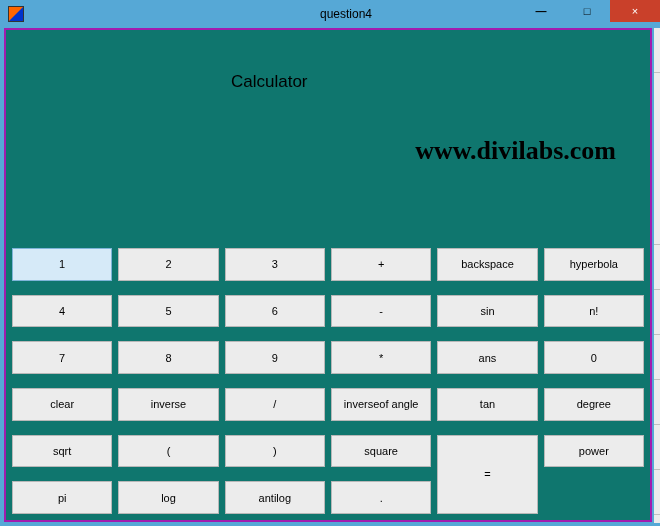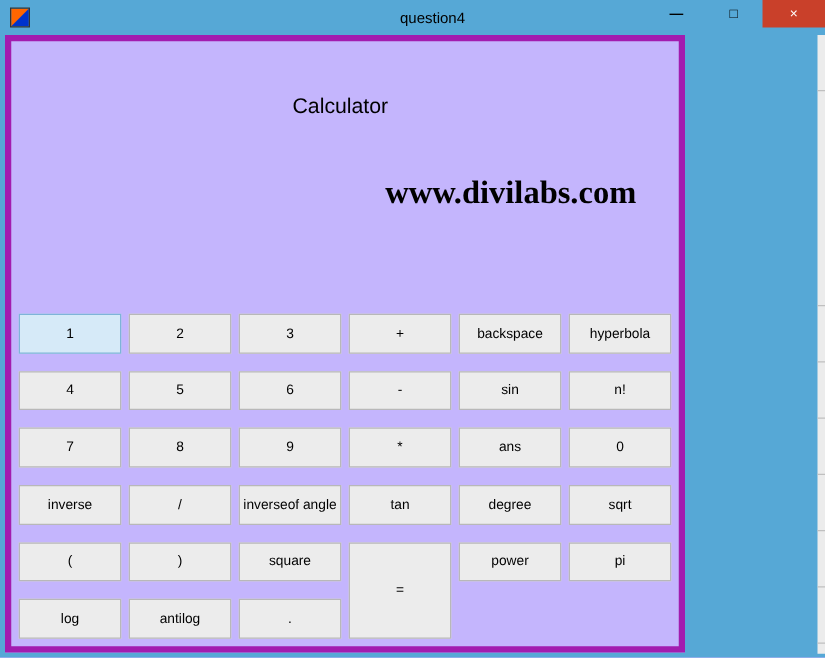--- a/index.html
+++ b/index.html
@@ -8,21 +8,21 @@
     .window-chrome { background: #56a8d6; height: 28px; display: flex; align-items: center; position: relative; }
     .window-icon { width: 16px; height: 16px; margin-left: 8px; background: linear-gradient(135deg, #ff6600 0%, #ff6600 48%, #0033cc 52%, #0033cc 100%); border: 1px solid #333; }
     .window-title { position: absolute; left: 0; right: 0; text-align: center; font-size: 12px; color: #000; pointer-events: none; padding-left: 32px; }
     .window-controls { position: absolute; right: 0; top: 0; display: flex; height: 22px; }
     .win-btn { width: 46px; height: 22px; display: flex; align-items: center; justify-content: center; font-size: 11px; color: #000; cursor: pointer; }
     .win-min { background: #56a8d6; }
     .win-max { background: #56a8d6; }
     .win-close { background: #c9402a; color: #fff; width: 50px; }
     .win-min span, .win-max span { font-weight: bold; }
     
-    .canvas { background: #c4b5fd; border: 5px solid #a21caf; width: 544px; height: 494px; margin: 0 4px; position: relative; }
+    .canvas { background: #0f766e; border: 2px solid #a21caf; width: 648px; height: 494px; margin: 0 4px; position: relative; }
     
     .heading { font-family: Arial, sans-serif; font-size: 17px; font-weight: normal; color: #000; position: absolute; top: 42px; left: 225px; }
     .watermark { font-family: "Comic Sans MS", cursive; font-size: 26px; font-weight: bold; color: #000; position: absolute; top: 106px; right: 34px; }
     
     .grid { position: absolute; top: 218px; left: 6px; right: 6px; bottom: 6px; display: grid; grid-template-columns: repeat(6, 1fr); grid-template-rows: repeat(6, 1fr); gap: 14px 6px; }
     
     .calc-btn { background: #ececec; border: 1px solid #b8b8b8; display: flex; align-items: center; justify-content: center; font-size: 11px; color: #000; font-family: "MS Sans Serif", Arial, sans-serif; cursor: pointer; }
     .calc-btn.selected { background: #d6eaf8; border-color: #7eb4d8; }
     .calc-btn.tall { grid-row: span 2; }
     
@@ -67,20 +67,21 @@
     <div class="calc-btn">sin</div>
     <div class="calc-btn">n!</div>
 
     <div class="calc-btn">7</div>
     <div class="calc-btn">8</div>
     <div class="calc-btn">9</div>
     <div class="calc-btn">*</div>
     <div class="calc-btn">ans</div>
 
     <div class="calc-btn">0</div>
+    <div class="calc-btn">clear</div>
     <div class="calc-btn">inverse</div>
     <div class="calc-btn">/</div>
     <div class="calc-btn">inverseof angle</div>
     <div class="calc-btn">tan</div>
 
     <div class="calc-btn">degree</div>
     <div class="calc-btn">sqrt</div>
     <div class="calc-btn">(</div>
     <div class="calc-btn">)</div>
     <div class="calc-btn">square</div>

